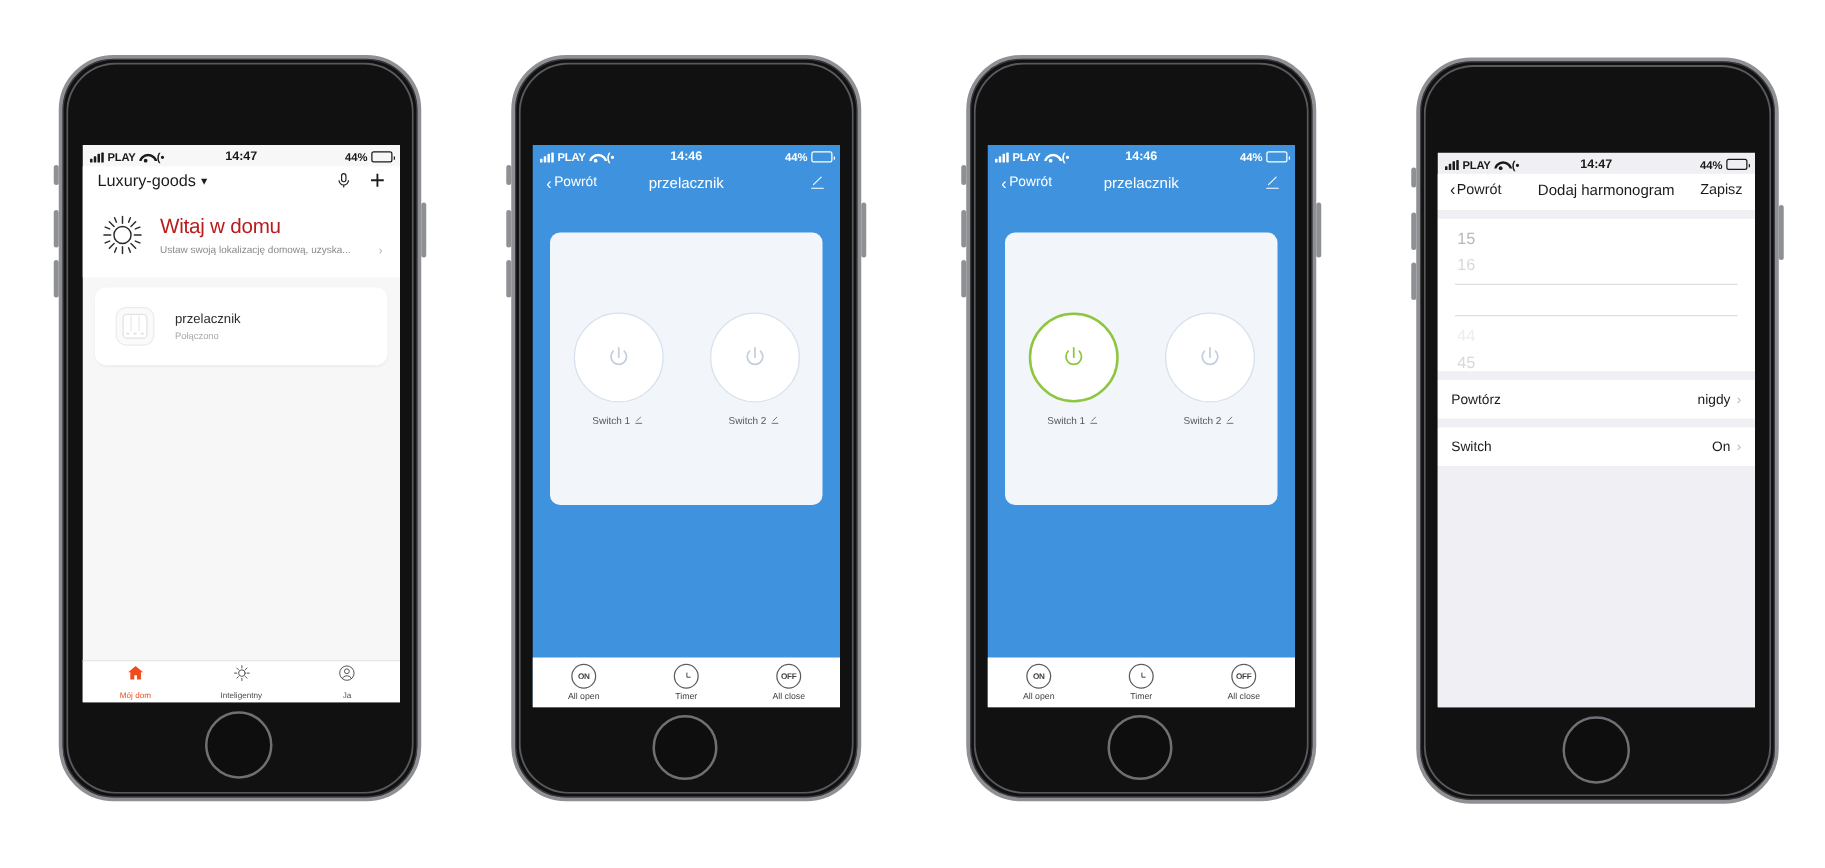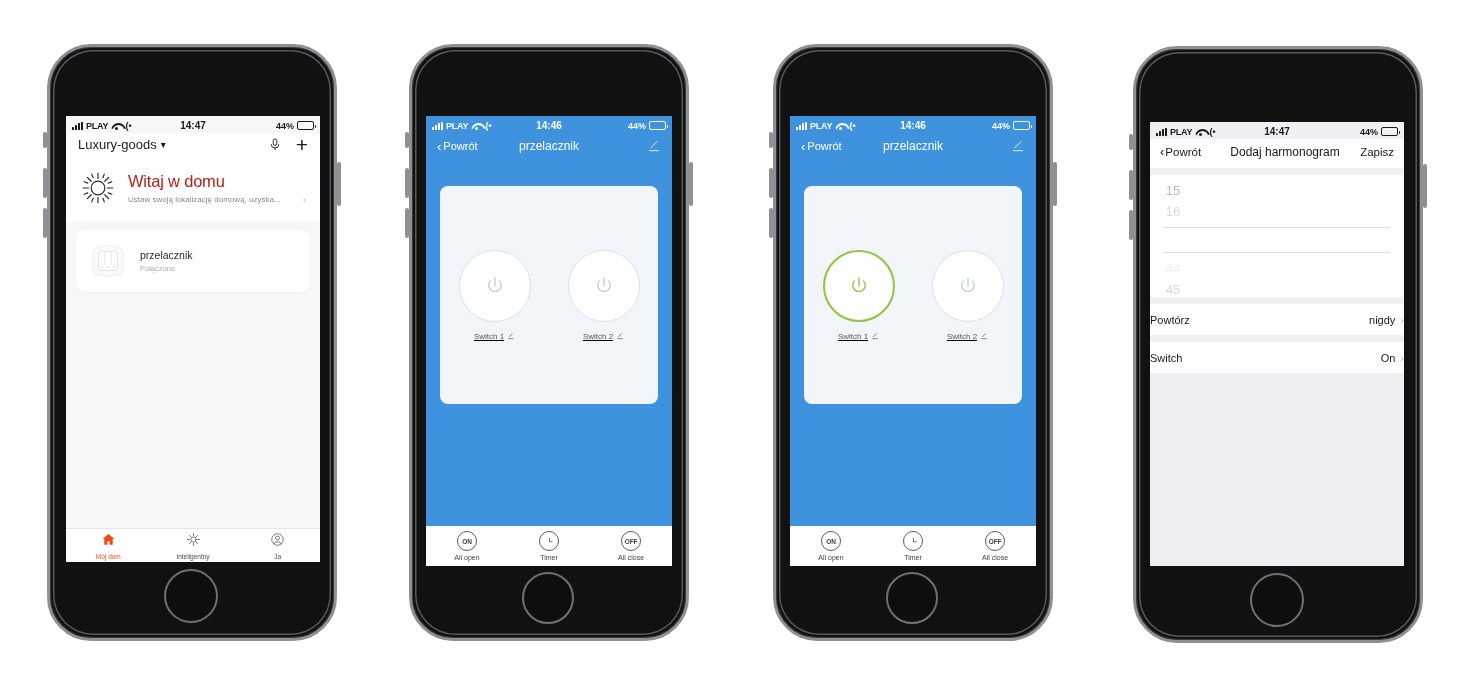--- a/index.html
+++ b/index.html
@@ -169,21 +169,21 @@
   .back-chev { font-size:13px; font-weight:300; line-height:1;}
   .s2-title {
     position:absolute; left:0; right:0; text-align:center; font-size:12px;
     pointer-events:none;
   }
   .s2-nav-wrap { position:relative;}
   .pen-ic { margin-left:auto; width:14px; height:14px; color:#fff;}
 
   .panel {
     background:#f2f6fa; border-radius:8px; margin:24px 14px 0 14px;
-    height:218px; display:flex; align-items:center; justify-content:space-around;text-decoration:underline;
+    height:218px; display:flex; align-items:center; justify-content:space-around;
   }
   .sw-cell { display:flex; flex-direction:column; align-items:center; gap:10px;}
   .sw-ring {
     width:72px; height:72px; border-radius:50%; background:#fff;
     border:1.5px solid #d8e2ee; display:flex; align-items:center; justify-content:center;
   }
   .sw-ring.on { border-color:#8dc63f; border-width:2px;}
   .pw { width:22px; height:22px; color:#c3cede;}
   .sw-ring.on .pw { color:#8dc63f;}
   .sw-label { font-size:8px; color:#54565a; display:flex; align-items:center; gap:3px;}
@@ -218,21 +218,21 @@
   .pcol { width:46px; text-align:center;}
   .pitem { font-size:13px; color:#b9b9bd; line-height:21px; font-family:"Liberation Sans", sans-serif;}
   .pitem.sel { font-size:17px; font-weight:bold; color:#1a1a1a; line-height:23px;}
   .pitem.f1 { opacity:.55;}
   .pitem.f2 { opacity:.25;}
   .psel-line { position:absolute; left:14px; right:14px; height:1px; background:#dedee2;}
   .psel-line.top { top:52px;}
   .psel-line.bot { top:77px;}
   .row {
     background:#fff; display:flex; align-items:center; height:31px;
-    padding:0 0; font-size:11px; color:#1a1a1a;gap:37px;
+    padding:0 11px; font-size:11px; color:#1a1a1a;gap:37px;
   }
   .row .val { margin-left:auto; color:#1a1a1a; display:flex; gap:5px;}
   .row .val .c { color:#b6b6ba; font-size:11px;}
   .s4-spacer { flex:1; background:#efeff4;}
 </style>
 </head>
 <body>
 
 <div class="stage">
 

